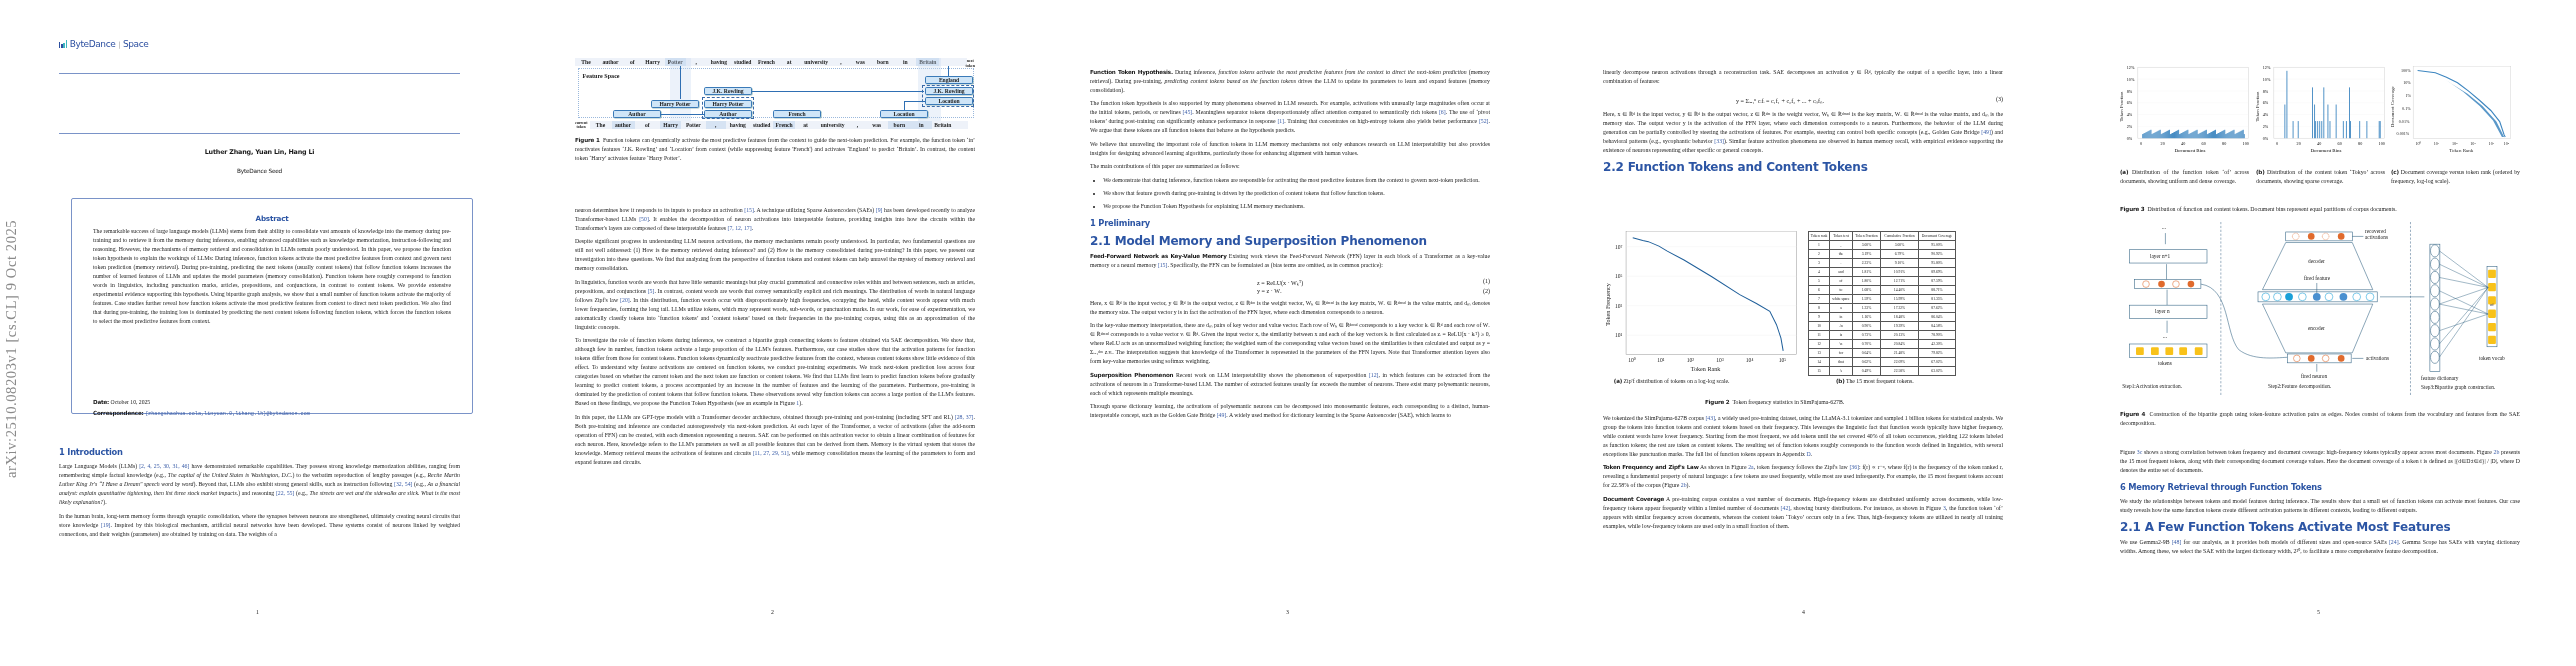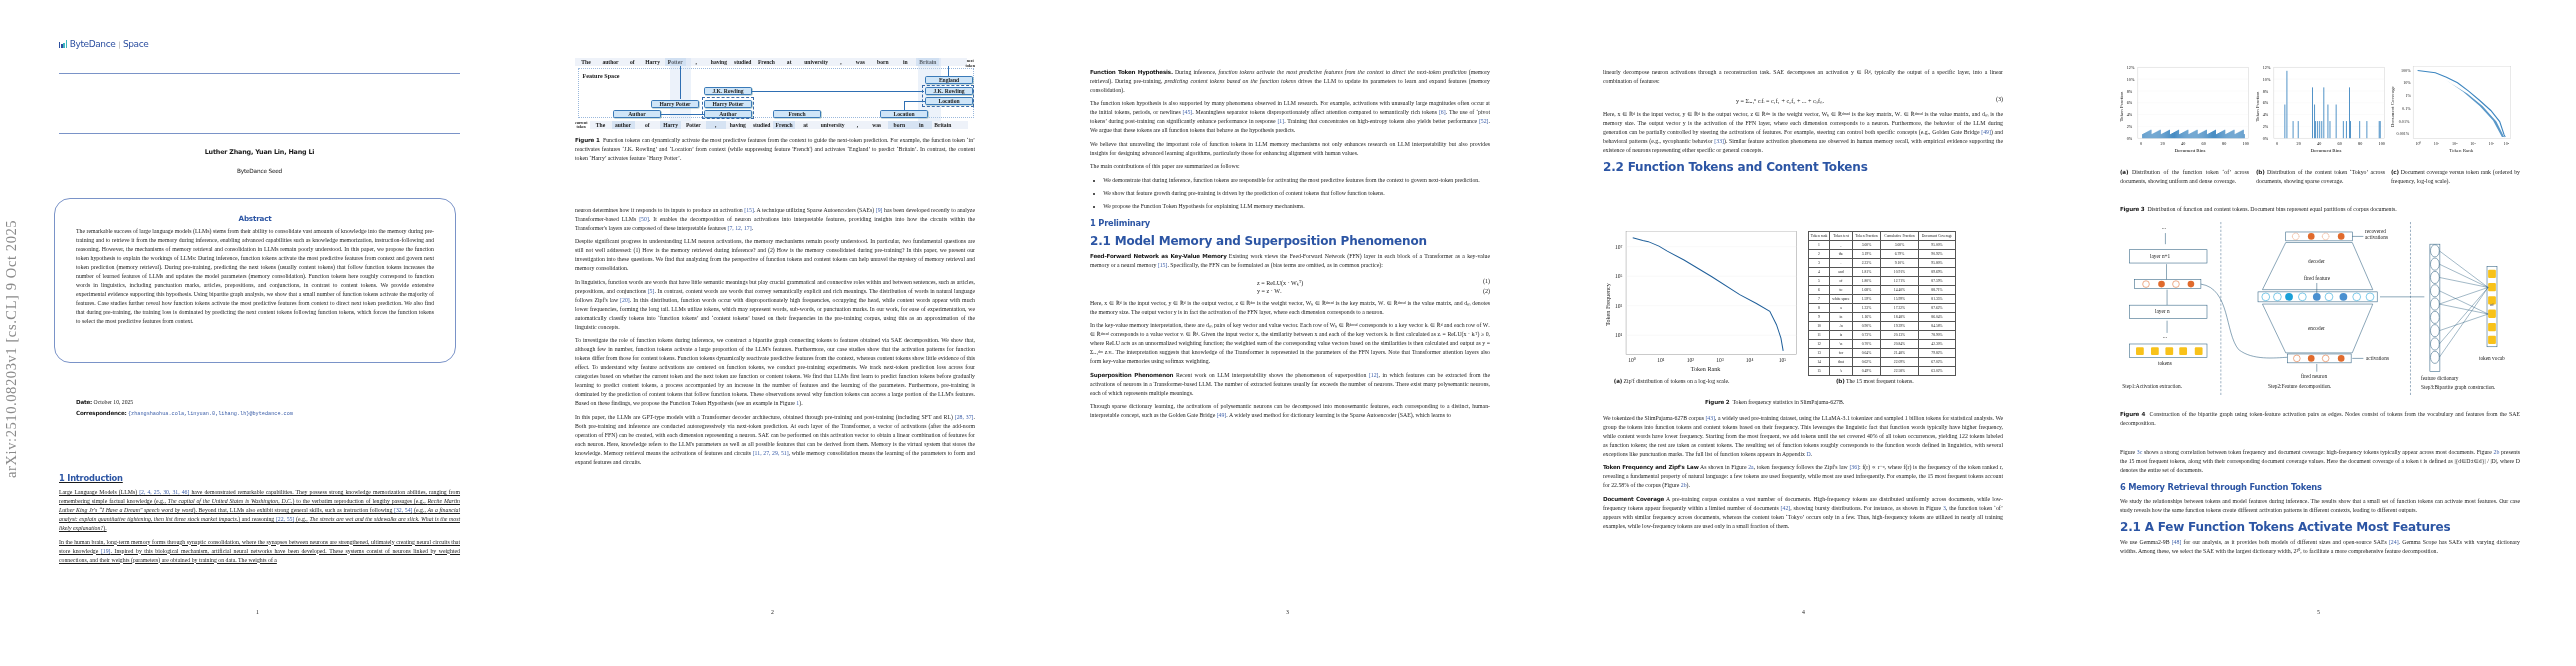--- a/index.html
+++ b/index.html
@@ -19,21 +19,21 @@
   .arxiv { position: absolute; left: 3.3px; top: 478px; transform-origin: left top; transform: rotate(-90deg); font-family: "Liberation Serif", serif; font-size: 14.5px; color: #8a8a8a; letter-spacing: 0.6px; white-space: nowrap; }
 
   
   .logo { position: absolute; left: 59px; top: 39px; display: flex; align-items: center; gap: 2.8px; font-family: "DejaVu Sans", sans-serif; color: #2c4fa0; font-size: 9px; letter-spacing: -0.4px; }
   .logo-bars { display: flex; gap: 0.8px; align-items: flex-end; height: 7.8px; }
   .logo-bars span { display: inline-block; width: 1.4px; }
   .rule { position: absolute; left: 59px; width: 401px; height: 0.6px; background: #7a93c8; }
   .title { position: absolute; left: 59px; top: 86px; width: 401px; text-align: center; font-family: "DejaVu Sans", sans-serif; font-weight: bold; font-size: 9.7px; line-height: 16px; letter-spacing: -0.3px; color: #111; }
   .authors { position: absolute; left: 59px; top: 148px; width: 401px; text-align: center; font-family: "DejaVu Sans", sans-serif; font-weight: bold; font-size: 6.4px; letter-spacing: -0.2px; }
   .affil { position: absolute; left: 59px; top: 168px; width: 401px; text-align: center; font-family: "DejaVu Sans", sans-serif; font-size: 5.8px; letter-spacing: -0.2px; }
-  .abstract-box { position: absolute; left: 54px; top: 198px; width: 402px; height: 165px; border: 0.7px solid #7a93c8; border-radius: 16px; }
+  .abstract-box { position: absolute; left: 71px; top: 198px; width: 402px; height: 216px; border: 0.7px solid #7a93c8; border-radius: 2px; }
   .abstract-title { position: absolute; left: 0; top: 14.5px; width: 100%; text-align: center; font-family: "DejaVu Sans", sans-serif; color: #2c55a4; font-weight: bold; font-size: 7.2px; letter-spacing: -0.2px; }
   .abstract-body { position: absolute; left: 21px; top: 28px; width: 358px; font-size: 5.8px; line-height: 9px; text-align: justify; }
   .abstract-meta { position: absolute; left: 21px; width: 358px; font-size: 5.7px; }
   .abstract-meta .mono { font-family: "Liberation Mono", monospace; color: #3a5da8; font-size: 5.2px; }
 
   
   .fig1 { position: absolute; left: 575px; top: 58px; width: 400px; height: 72px; font-family: "Liberation Serif", serif; font-weight: bold; font-size: 5.6px; }
   .tokrow { position: absolute; left: 0; height: 8.3px; display: flex; background: #eef2f9; }
   .tokrow span { display: inline-block; text-align: center; line-height: 8.3px; }
   .tokrow span.hl { background: #d6e3f3; }
@@ -79,21 +79,21 @@
     <div class="abstract-meta" style="top:200px;">
       <b class="runhead">Date:</b>
       <span>October 10, 2025</span>
     </div>
     <div class="abstract-meta" style="top:211px;">
       <b class="runhead">Correspondence:</b>
       <span class="mono">{zhangshaohua.cola,linyuan.0,lihang.lh}@bytedance.com</span>
     </div>
   </div>
 
-  <div class="content" style="top:466px;text-decoration:underline;">
+  <div class="content" style="top:440px;">
     <div class="h1">1   Introduction</div>
     <div class="p">
       <span>Large Language Models (LLMs) </span><span class="cite">[2, 4, 25, 30, 31, 46]</span><span> have demonstrated remarkable capabilities. They possess strong knowledge memorization abilities, ranging from remembering simple factual knowledge (e.g., </span><i>The capital of the United States is Washington, D.C.</i><span>) to the verbatim reproduction of lengthy passages (e.g., </span><i>Recite Martin Luther King Jr's “I Have a Dream" speech word by word</i><span>). Beyond that, LLMs also exhibit strong general skills, such as instruction following </span><span class="cite">[32, 54]</span><span> (e.g., </span><i>As a financial analyst: explain quantitative tightening, then list three stock market impacts.</i><span>) and reasoning </span><span class="cite">[22, 55]</span><span> (e.g., </span><i>The streets are wet and the sidewalks are slick. What is the most likely explanation?</i><span>).</span>
     </div>
     <div class="p">
       <span>In the human brain, long-term memory forms through synaptic consolidation, where the synapses between neurons are strengthened, ultimately creating neural circuits that store knowledge </span><span class="cite">[19]</span><span>. Inspired by this biological mechanism, artificial neural networks have been developed. These systems consist of neurons linked by weighted connections, and their weights (parameters) are obtained by training on data. The weights of a</span>
     </div>
   </div>
   <div class="pagenum">1</div>
 </div>

